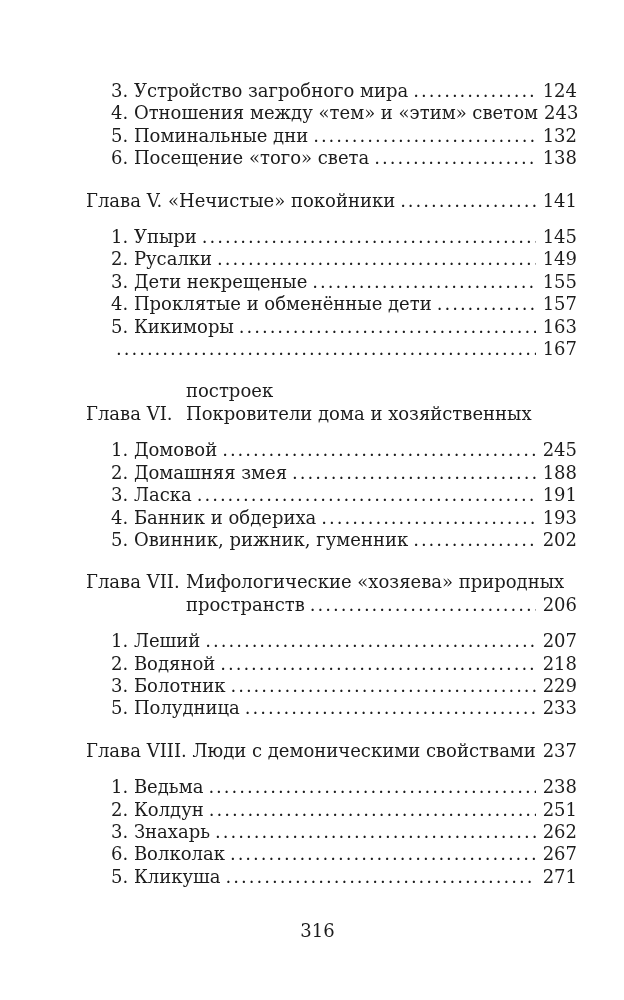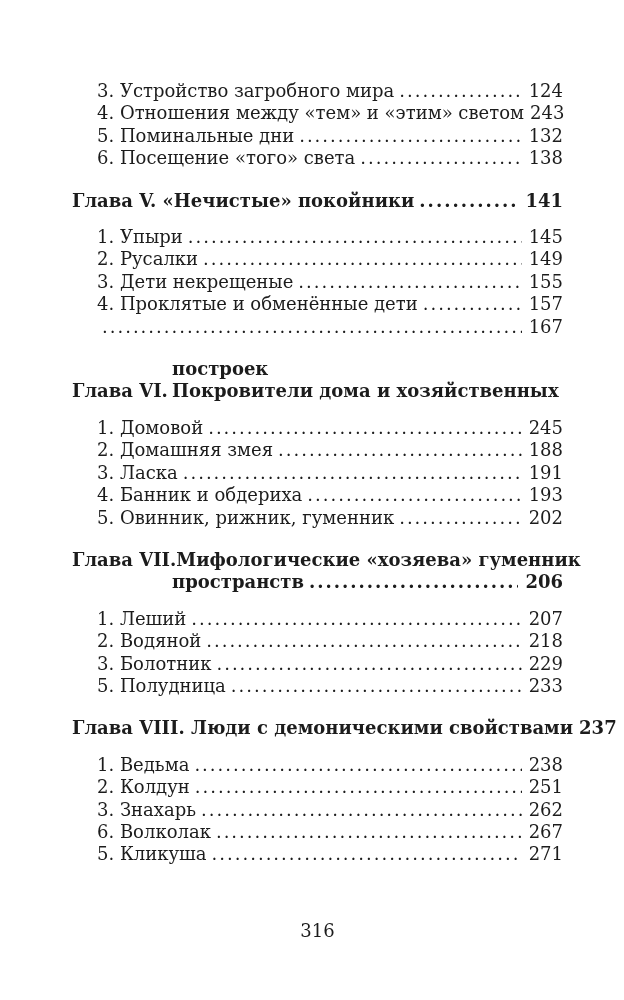--- a/index.html
+++ b/index.html
@@ -13,32 +13,32 @@
     height: 1000px;
     background: #ffffff;
     font-family: "DejaVu Serif", "Liberation Serif", serif;
     font-size: 18px;
     line-height: 22.4px;
     color: #1c1c1c;
     overflow: hidden;
   }
   .toc {
     position: absolute;
-    left: 72px;
+    left: 86px;
     top: 80px;
     width: 491px;
   }
   .section + .section { margin-top: 20px; }
   .head:not(:empty) + .body { margin-top: 14px; }
 
   .row {
     display: flex;
     align-items: baseline;
   }
-  .row.chapter { font-weight: bold; }
+  .row.chapter { font-weight: normal; }
   .row.cont { padding-left: 100px; }
   .row.item { padding-left: 25px; }
 
   .chapter-label {
     flex: 0 0 100px;
     white-space: nowrap;
   }
   .row-text {
     flex: 0 0 auto;
     white-space: nowrap;
@@ -120,20 +120,25 @@
             <span class="row-text">3. Дети некрещеные</span>
             <span class="leader"></span>
             <span class="page-num">155</span>
           </div>
           <div class="row item">
             <span class="row-text">4. Проклятые и обменённые дети</span>
             <span class="leader"></span>
             <span class="page-num">157</span>
           </div>
           <div class="row item">
+            <span class="row-text">5. Кикиморы</span>
+            <span class="leader"></span>
+            <span class="page-num">163</span>
+          </div>
+          <div class="row item">
             <span class="leader"></span>
             <span class="page-num">167</span>
           </div>
         </div>
       </section>
       <section class="section">
         <div class="head">
           <div class="row chapter cont">
             <span class="row-text">построек</span>
           </div>
@@ -167,21 +172,21 @@
             <span class="row-text">5. Овинник, рижник, гуменник</span>
             <span class="leader"></span>
             <span class="page-num">202</span>
           </div>
         </div>
       </section>
       <section class="section">
         <div class="head">
           <div class="row chapter">
             <span class="chapter-label">Глава VII.</span>
-            <span class="row-text">Мифологические «хозяева» гуменник</span>
+            <span class="row-text">Мифологические «хозяева» природных</span>
           </div>
           <div class="row chapter cont">
             <span class="row-text">пространств</span>
             <span class="leader"></span>
             <span class="page-num">206</span>
           </div>
         </div>
         <div class="body">
           <div class="row item">
             <span class="row-text">1. Леший</span>

